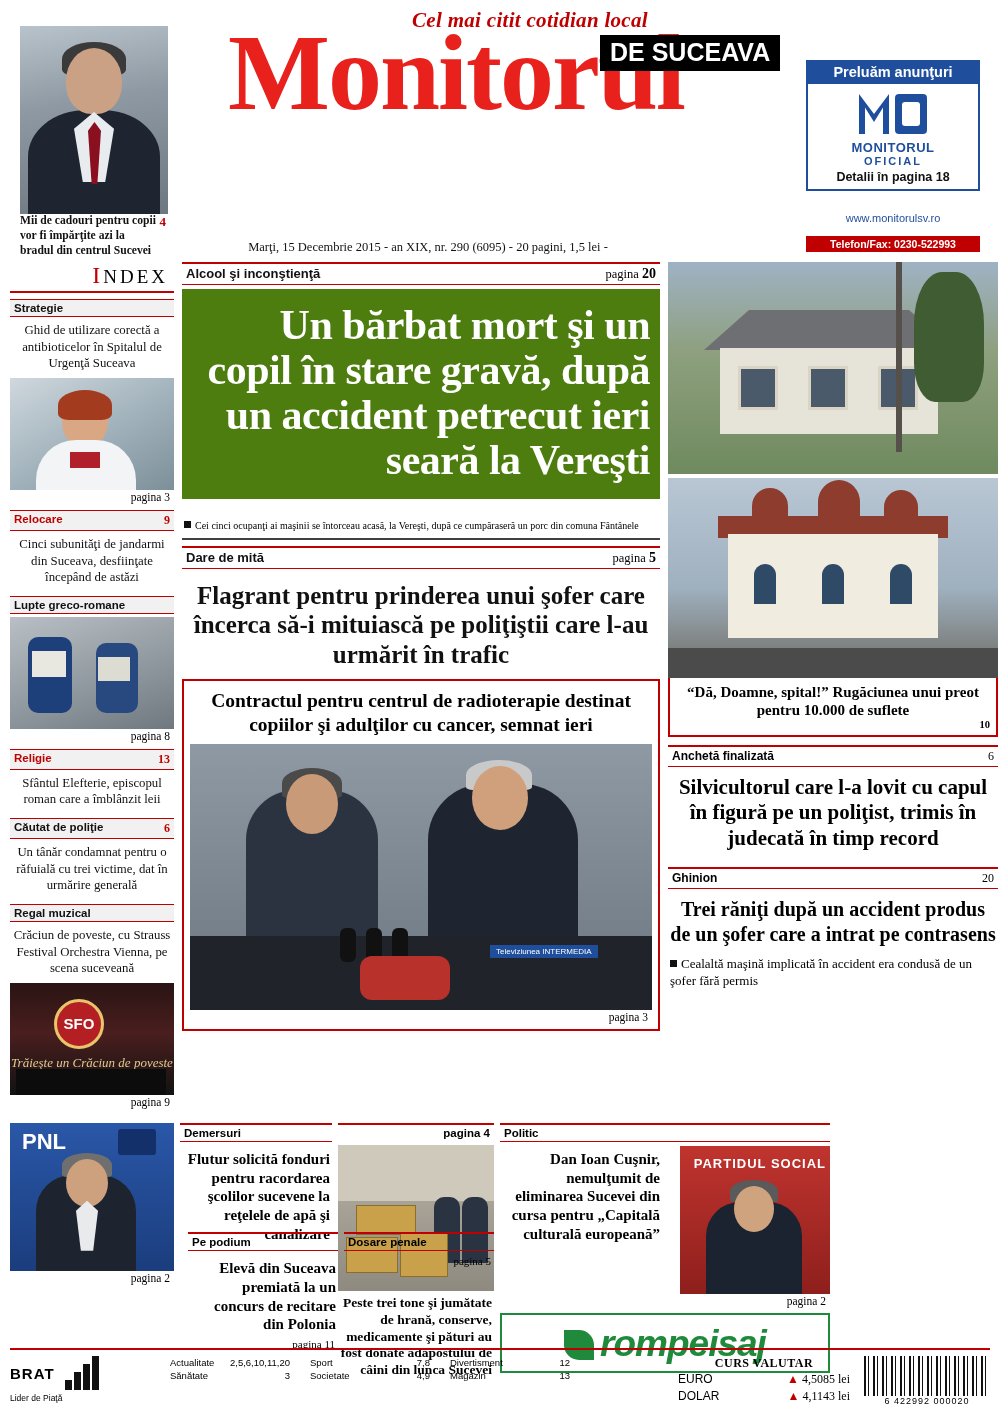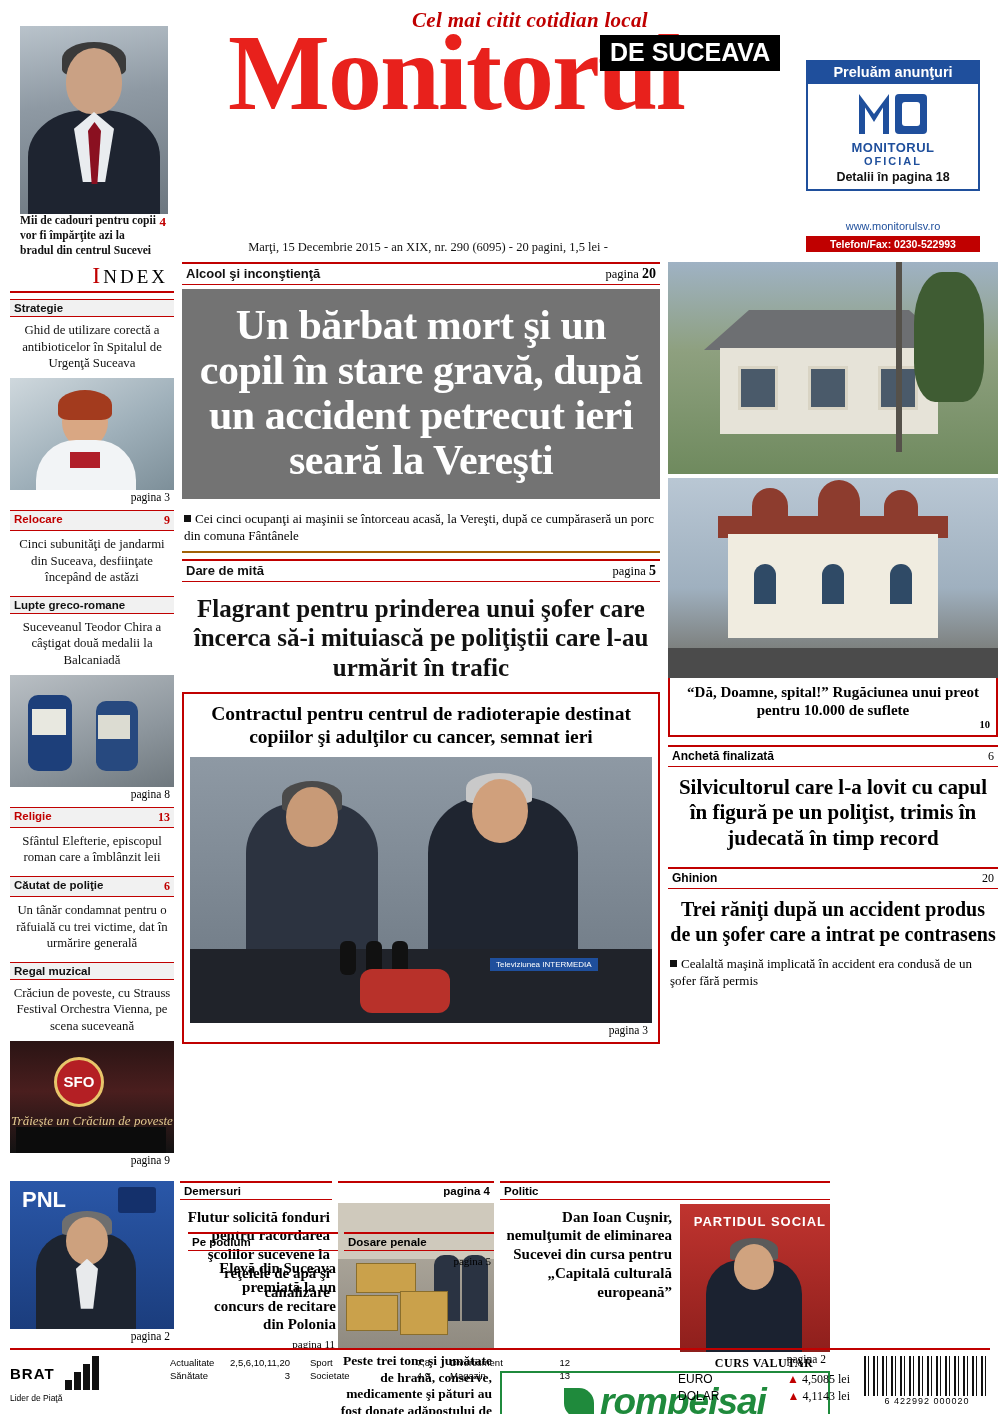--- a/index.html
+++ b/index.html
@@ -88,21 +88,21 @@
   }
   .mo-logo .m1, .mo-logo .m2 {
     position: absolute; background: #1f4f9c;
   }
   .mo-logo .m1 { left: 2px; top: 4px; width: 30px; height: 40px; clip-path: polygon(0 100%,0 0,50% 50%,100% 0,100% 100%,80% 100%,80% 34%,50% 70%,20% 34%,20% 100%); }
   .mo-logo .m2 { left: 38px; top: 4px; width: 32px; height: 40px; border-radius: 4px; }
   .mo-logo .m2::after { content:""; position:absolute; left:7px; top:8px; width:18px; height:24px; background:#fff; border-radius:3px; }
   .anunturi .t1 { font-family:"Liberation Sans",sans-serif; font-weight:bold; font-size:13px; color:#1f4f9c; letter-spacing:.5px;}
   .anunturi .t2 { font-family:"Liberation Sans",sans-serif; font-weight:bold; font-size:11px; color:#1f4f9c; letter-spacing:2px;}
   .anunturi .t3 { font-family:"Liberation Sans",sans-serif; font-weight:bold; font-size:12.5px; color:#111; margin-top:3px;}
-  .site { position:absolute; right:10px; top:212px; width:174px; text-align:center;
+  .site { position:absolute; right:10px; top:204px; width:174px; text-align:center;
     font-family:"Liberation Sans",sans-serif; font-size:11px; color:#1f4f9c; }
   .phone { position:absolute; right:10px; top:228px; width:174px; text-align:center;
     background:#c00000; color:#fff; font-family:"Liberation Sans",sans-serif;
     font-size:10.5px; padding:2px 0; font-weight:bold;}
 
   .dateline {
     position: absolute; left: 178px; top: 232px; width: 480px;
     text-align: center; font-size: 12.5px; color: #111;
     font-family: "Liberation Serif", serif;
   }
@@ -162,30 +162,30 @@
     border-top: 2px solid #c00000; border-bottom: 1px solid #c00000;
     padding: 2px 4px; margin-bottom: 4px;
   }
   .kicker {
     font-family: "Liberation Sans", sans-serif; font-weight: bold; font-size: 13px; color:#111;
   }
   .kicker-pg { font-size: 12.5px; font-family:"Liberation Serif",serif; }
   .kicker-pg b { font-size: 14px; }
 
   .lead-black {
-    background: #737373; color: #fff; text-align: center;
+    background: #4d7c0f; color: #fff; text-align: right;
     padding: 14px 10px 16px;
   }
   .lead-black h1 {
     font-family: "Liberation Serif", serif; font-weight: bold;
     font-size: 42px; line-height: 1.07; letter-spacing: -.5px;
   }
   .lead-sub {
-    font-family: "Liberation Serif", serif; font-size: 13px; line-height:1.3;
-    padding: 12px 2px 6px; border-bottom: 2px solid #a16207;
+    font-family: "Liberation Serif", serif; font-size: 10px; line-height:1.3;
+    padding: 20px 2px 6px; border-bottom: 2px solid #404040;
   }
   .lead-sub .sq { display:inline-block; width:7px; height:7px; background:#111; margin-right:4px; vertical-align:1px;}
 
   .h2-mid {
     text-align: center; font-family: "Liberation Serif", serif; font-weight: bold;
     font-size: 25px; line-height: 1.18; padding: 8px 4px 8px; color:#111;
   }
   .box-red { border: 2px solid #c00000; padding: 6px; margin-top: 2px; }
   .box-red h3 {
     text-align: center; font-family:"Liberation Serif",serif; font-weight:bold;
@@ -387,21 +387,20 @@
           <span class="n">9</span>
         </div>
         <div class="idx-text">Cinci subunităţi de jandarmi din Suceava, desfiinţate începând de astăzi</div>
       </div>
 
       <div class="idx-block">
         <div class="idx-head">
           <span>Lupte greco-romane</span>
           <span class="n"></span>
         </div>
-        <div class="idx-text">Suceveanul Teodor Chira a câştigat două medalii la Balcaniadă</div>
         <div class="idx-img im-wrestle">
             <div class="p1"></div>
             <div class="f1"></div>
             <div class="p2"></div>
             <div class="f2"></div>
           </div>
         <div class="cap-pg">pagina 8</div>
       </div>
 
       <div class="idx-block">
@@ -561,21 +560,21 @@
             <div class="box2"></div>
         </div>
       </div>
       <div class="btext" style="font-size:13.5px">Peste trei tone şi jumătate de hrană, conserve, medicamente şi pături au fost donate adăpostului de câini din lunca Sucevei</div>
     </div>
 
     <div class="bcol" style="width:330px; flex:0 0 330px;">
       <div class="bkick">
         <span>Politic</span>
       </div>
-      <div style="display:flex; gap:6px;">
+      <div style="display:flex; gap:18px;">
         <div style="flex:1;" class="btext">Dan Ioan Cuşnir, nemulţumit de eliminarea Sucevei din cursa pentru „Capitală culturală europeană”</div>
         <div style="width:150px;">
           <div class="img-psd">
             <div class="txt">PARTIDUL SOCIAL</div>
             <div class="man"></div>
               <div class="hair"></div>
               <div class="head"></div>
           </div>
           <div class="cap-pg">pagina 2</div>
         </div>

